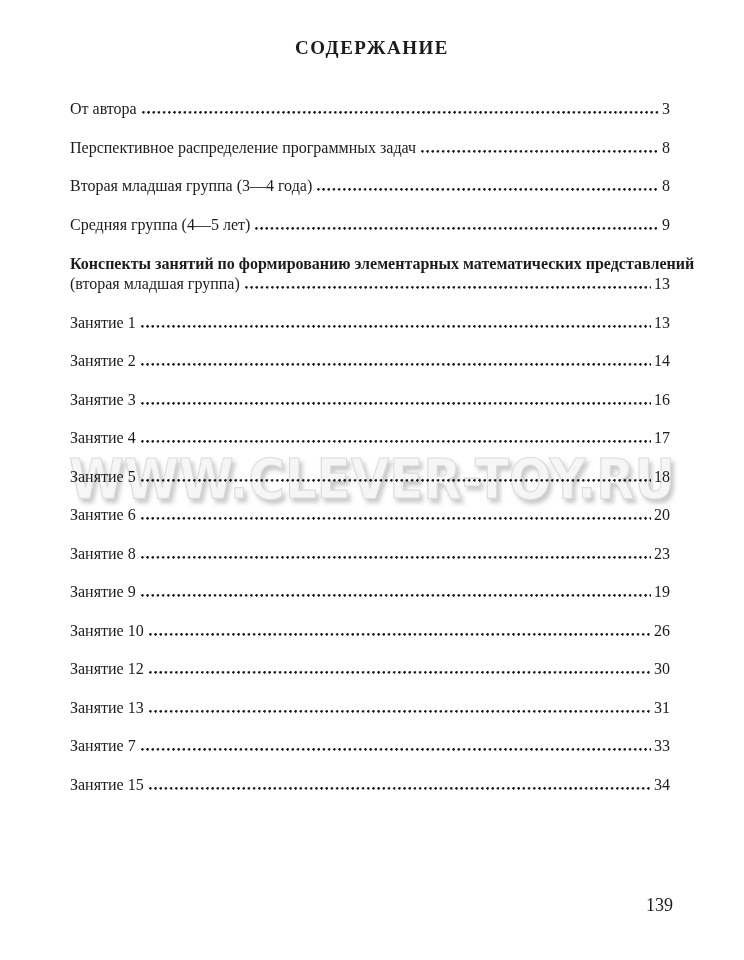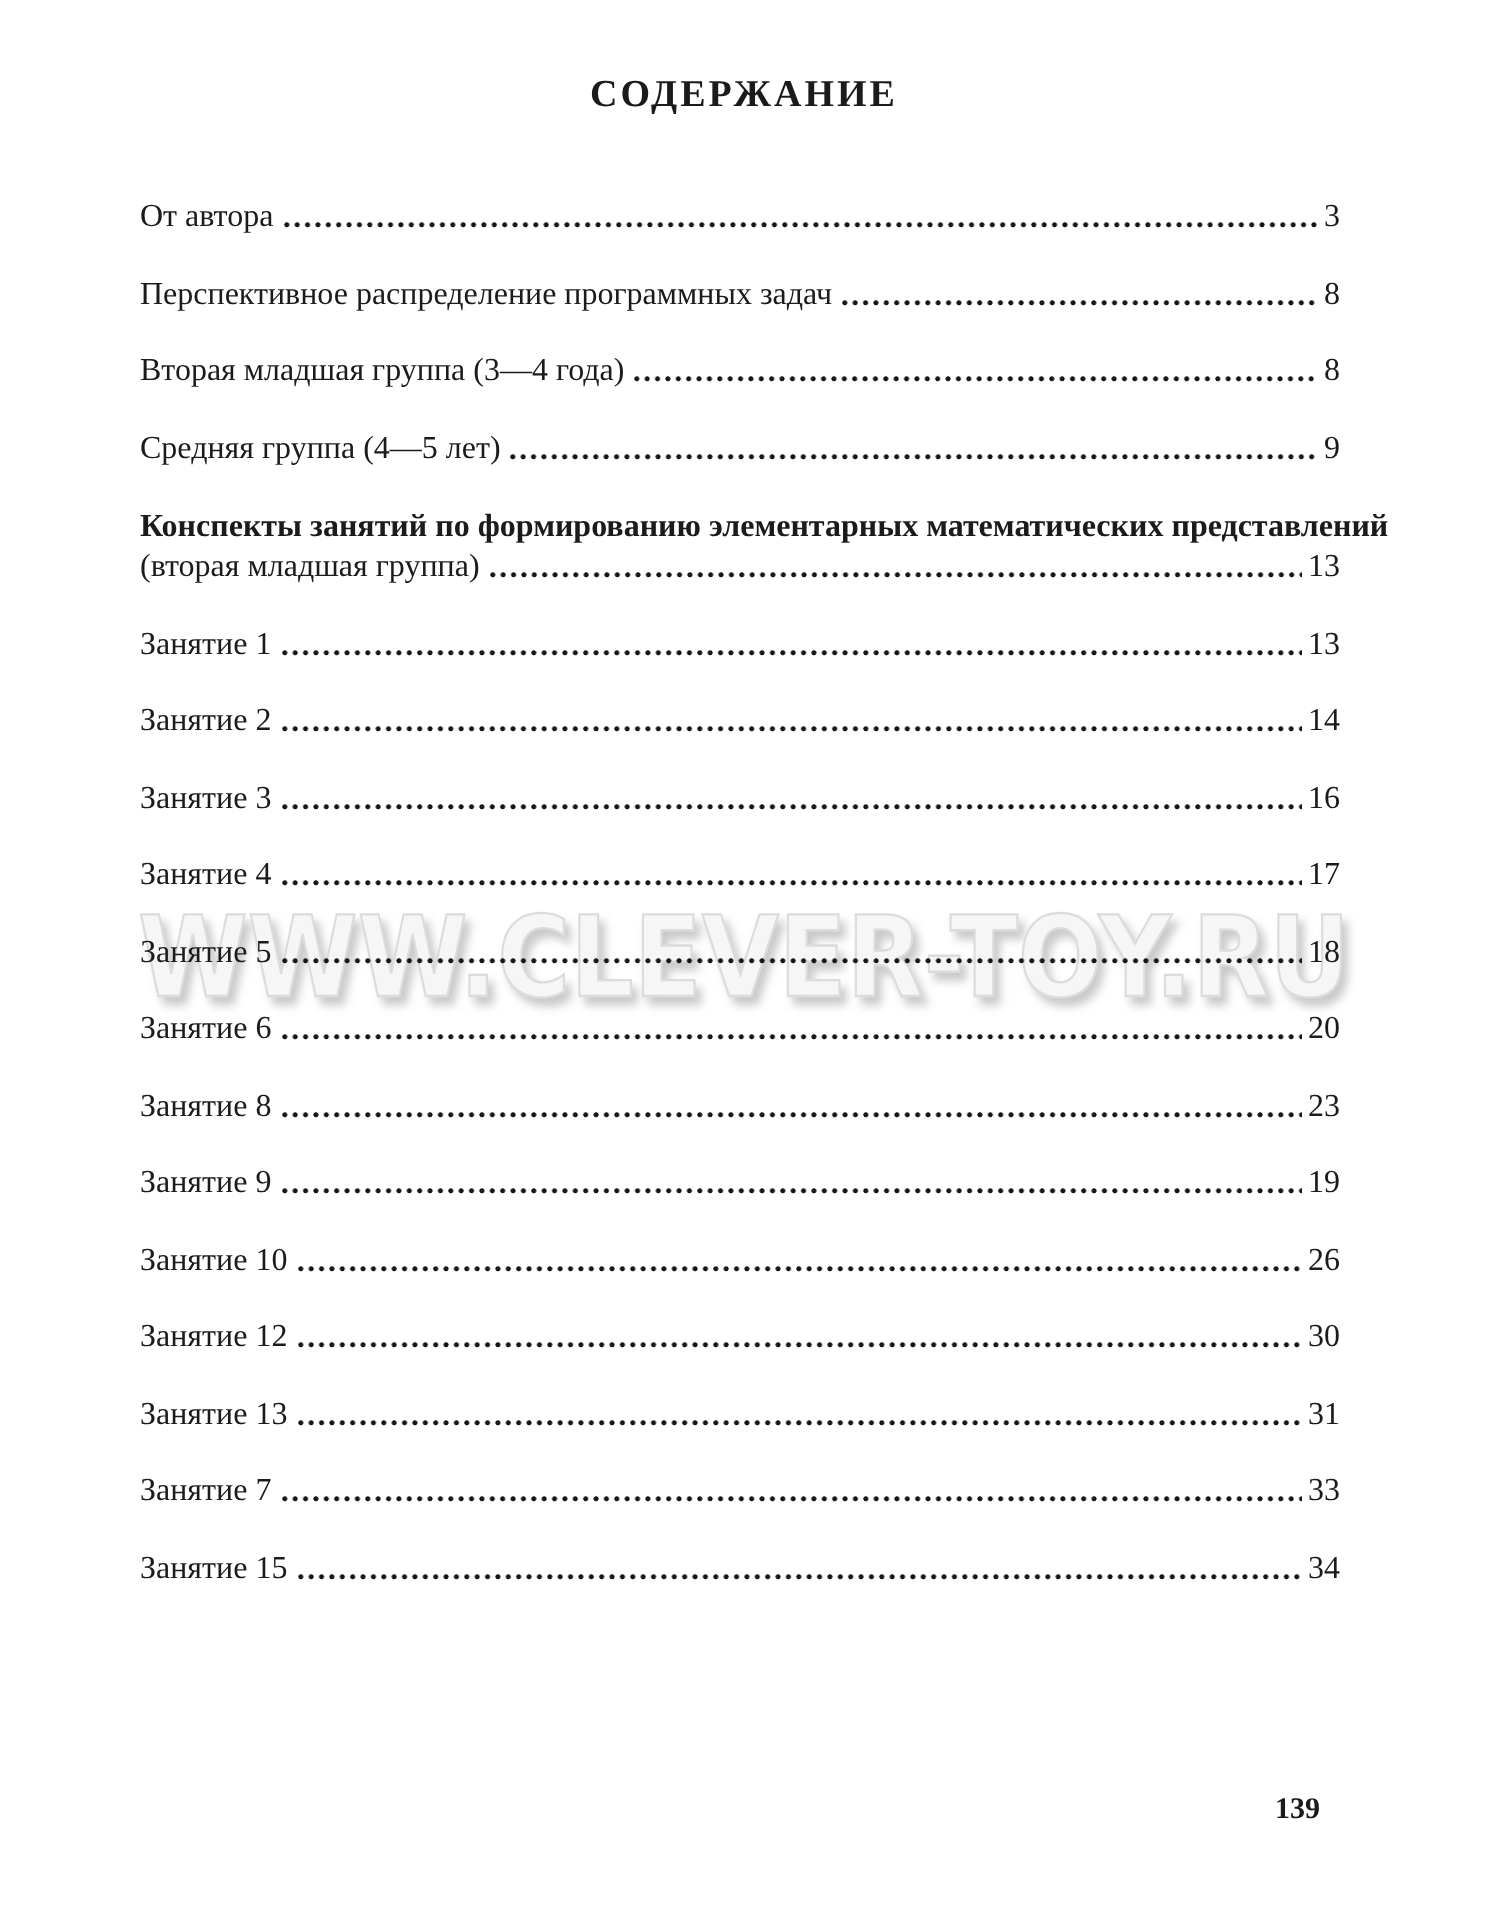--- a/index.html
+++ b/index.html
@@ -80,24 +80,23 @@
     background-image: radial-gradient(circle at 1.4px 1.4px, #161616 1.05px, rgba(0,0,0,0) 1.45px);
     background-size: 5.2px 4px;
     background-repeat: repeat-x;
   }
   .pagenum {
     white-space: nowrap;
   }
   .footer-pagenum {
     position: absolute;
     top: 896px;
-    right: 84px;
-    font-size: 15px;
+    right: 71px;
+    font-size: 18px;
     line-height: 18px;
-    font-weight: bold;
   }
 </style>
 </head>
 <body>
 
 <div class="page">
 
   <svg class="watermark" width="744" height="90" viewBox="0 0 744 90" aria-hidden="true">
     <defs>
       <filter id="wm-emboss" x="-20%" y="-40%" width="140%" height="200%">

